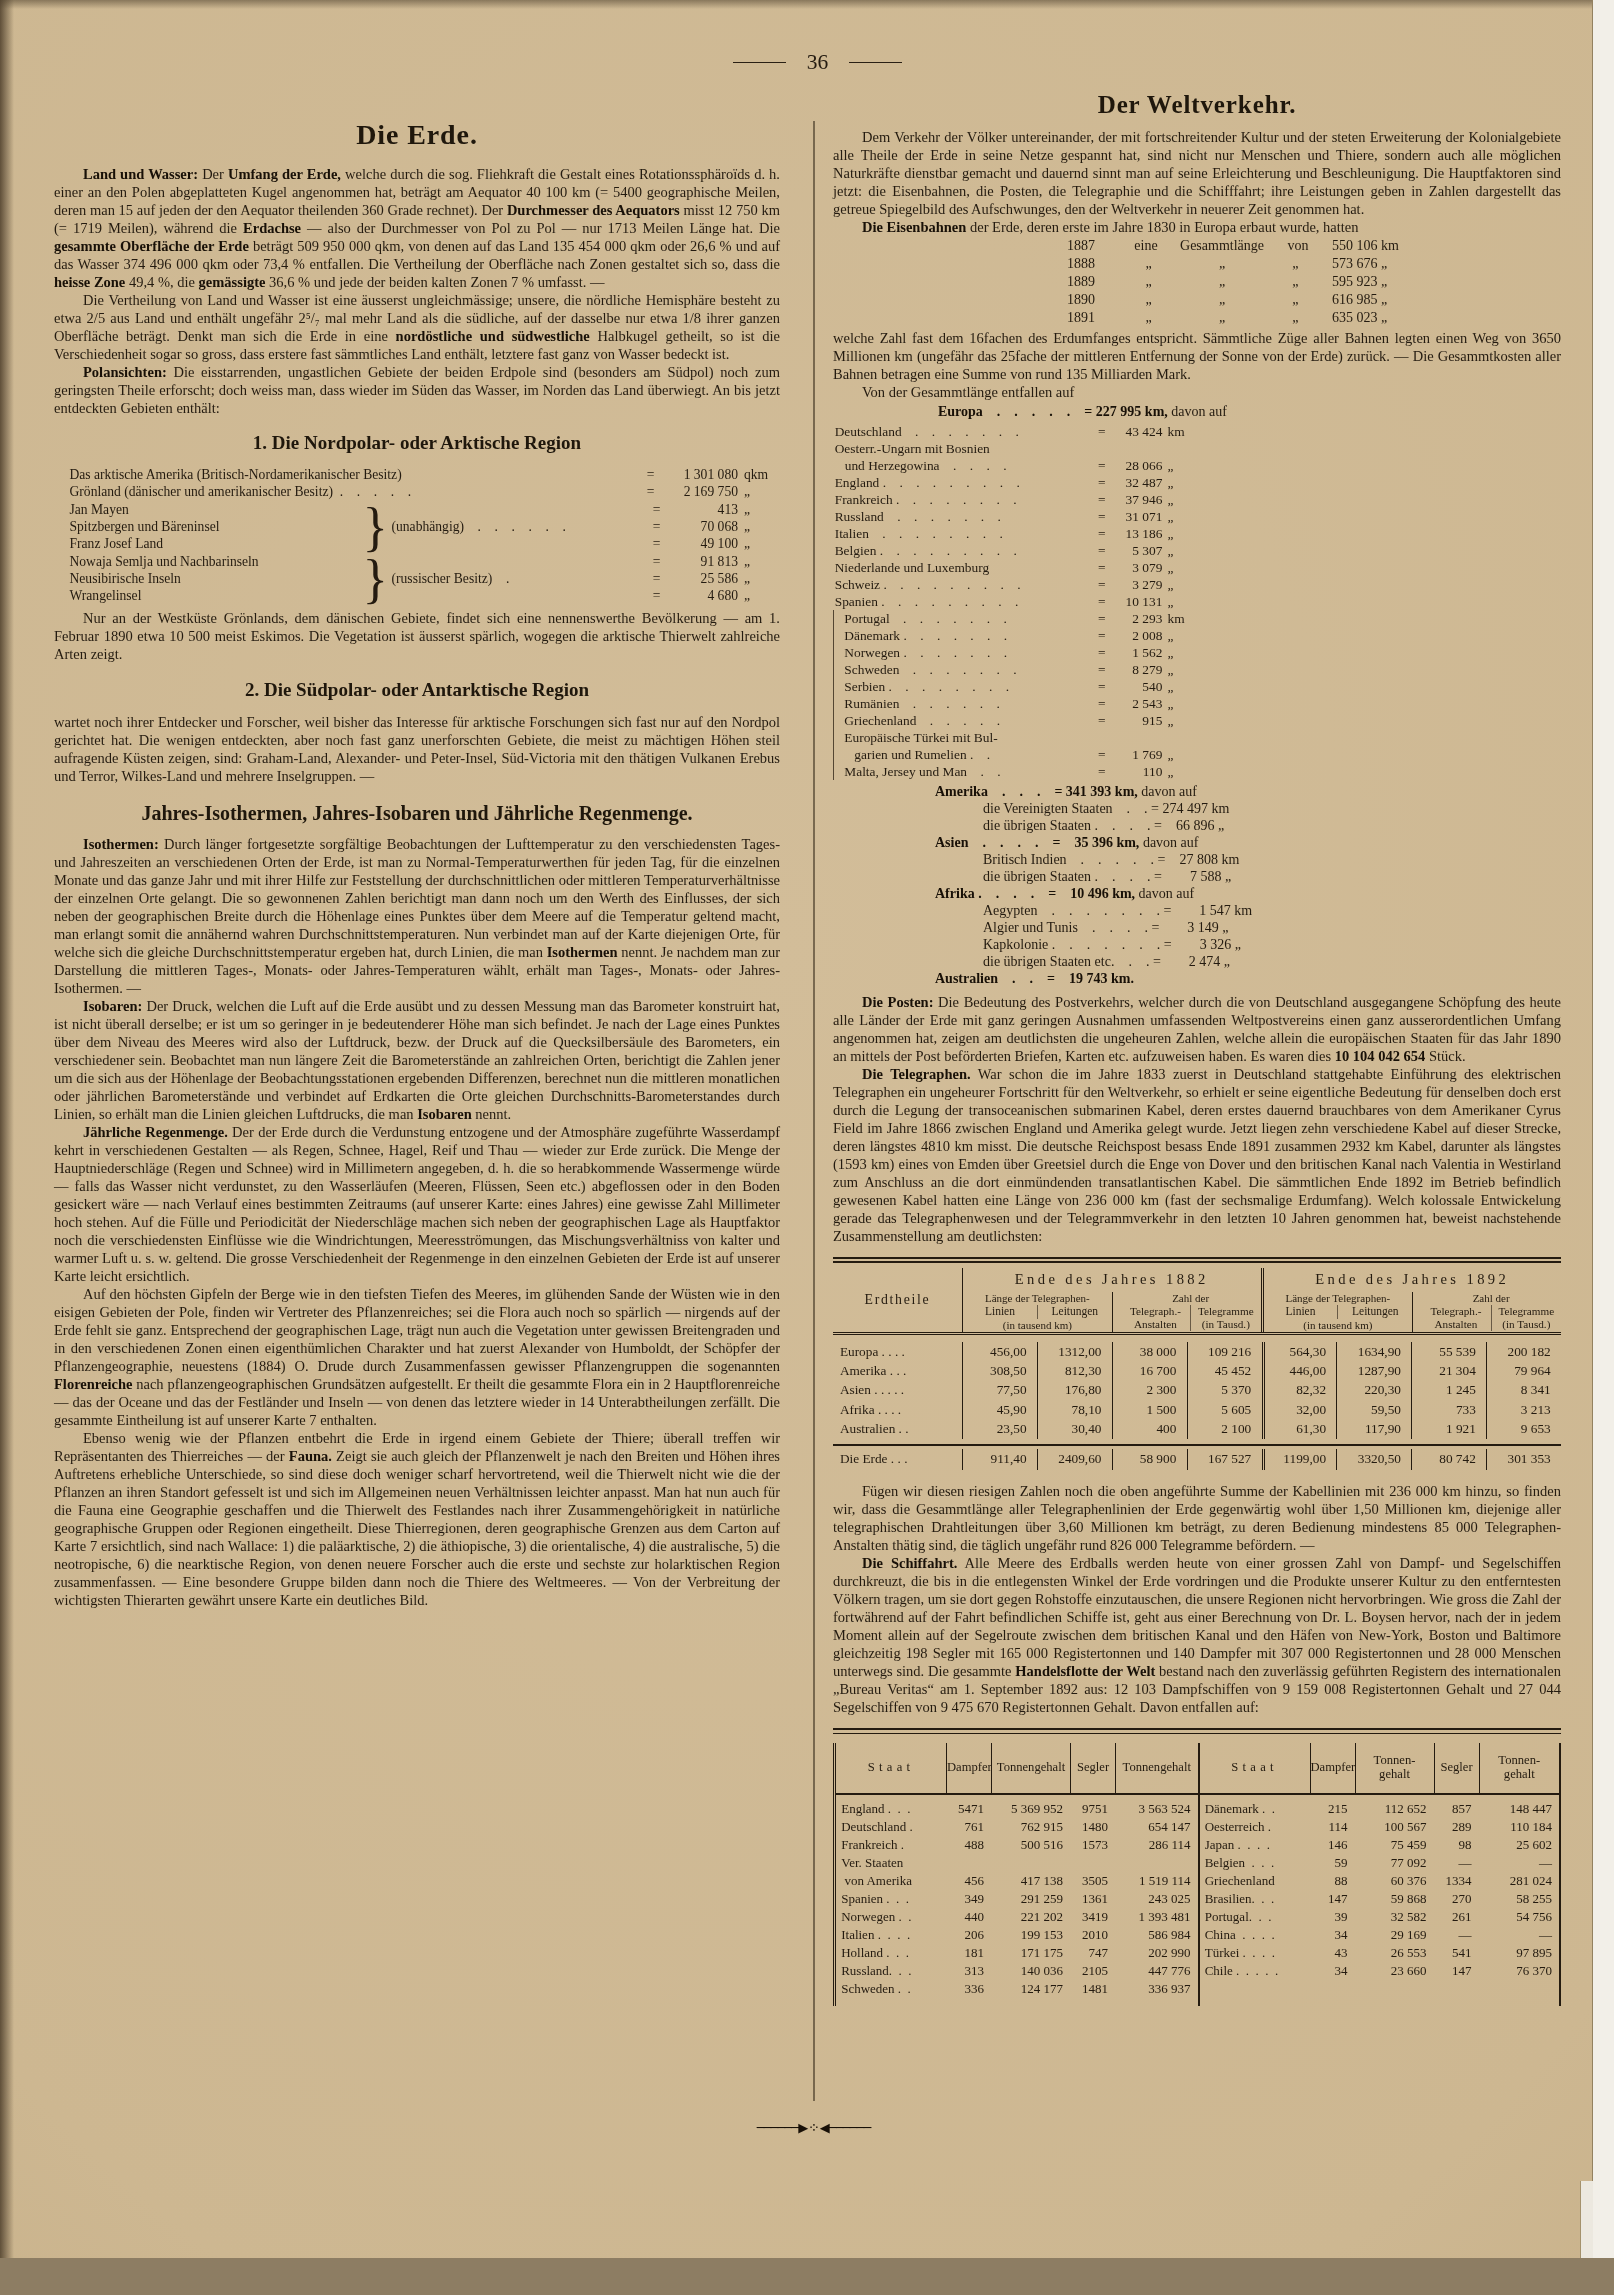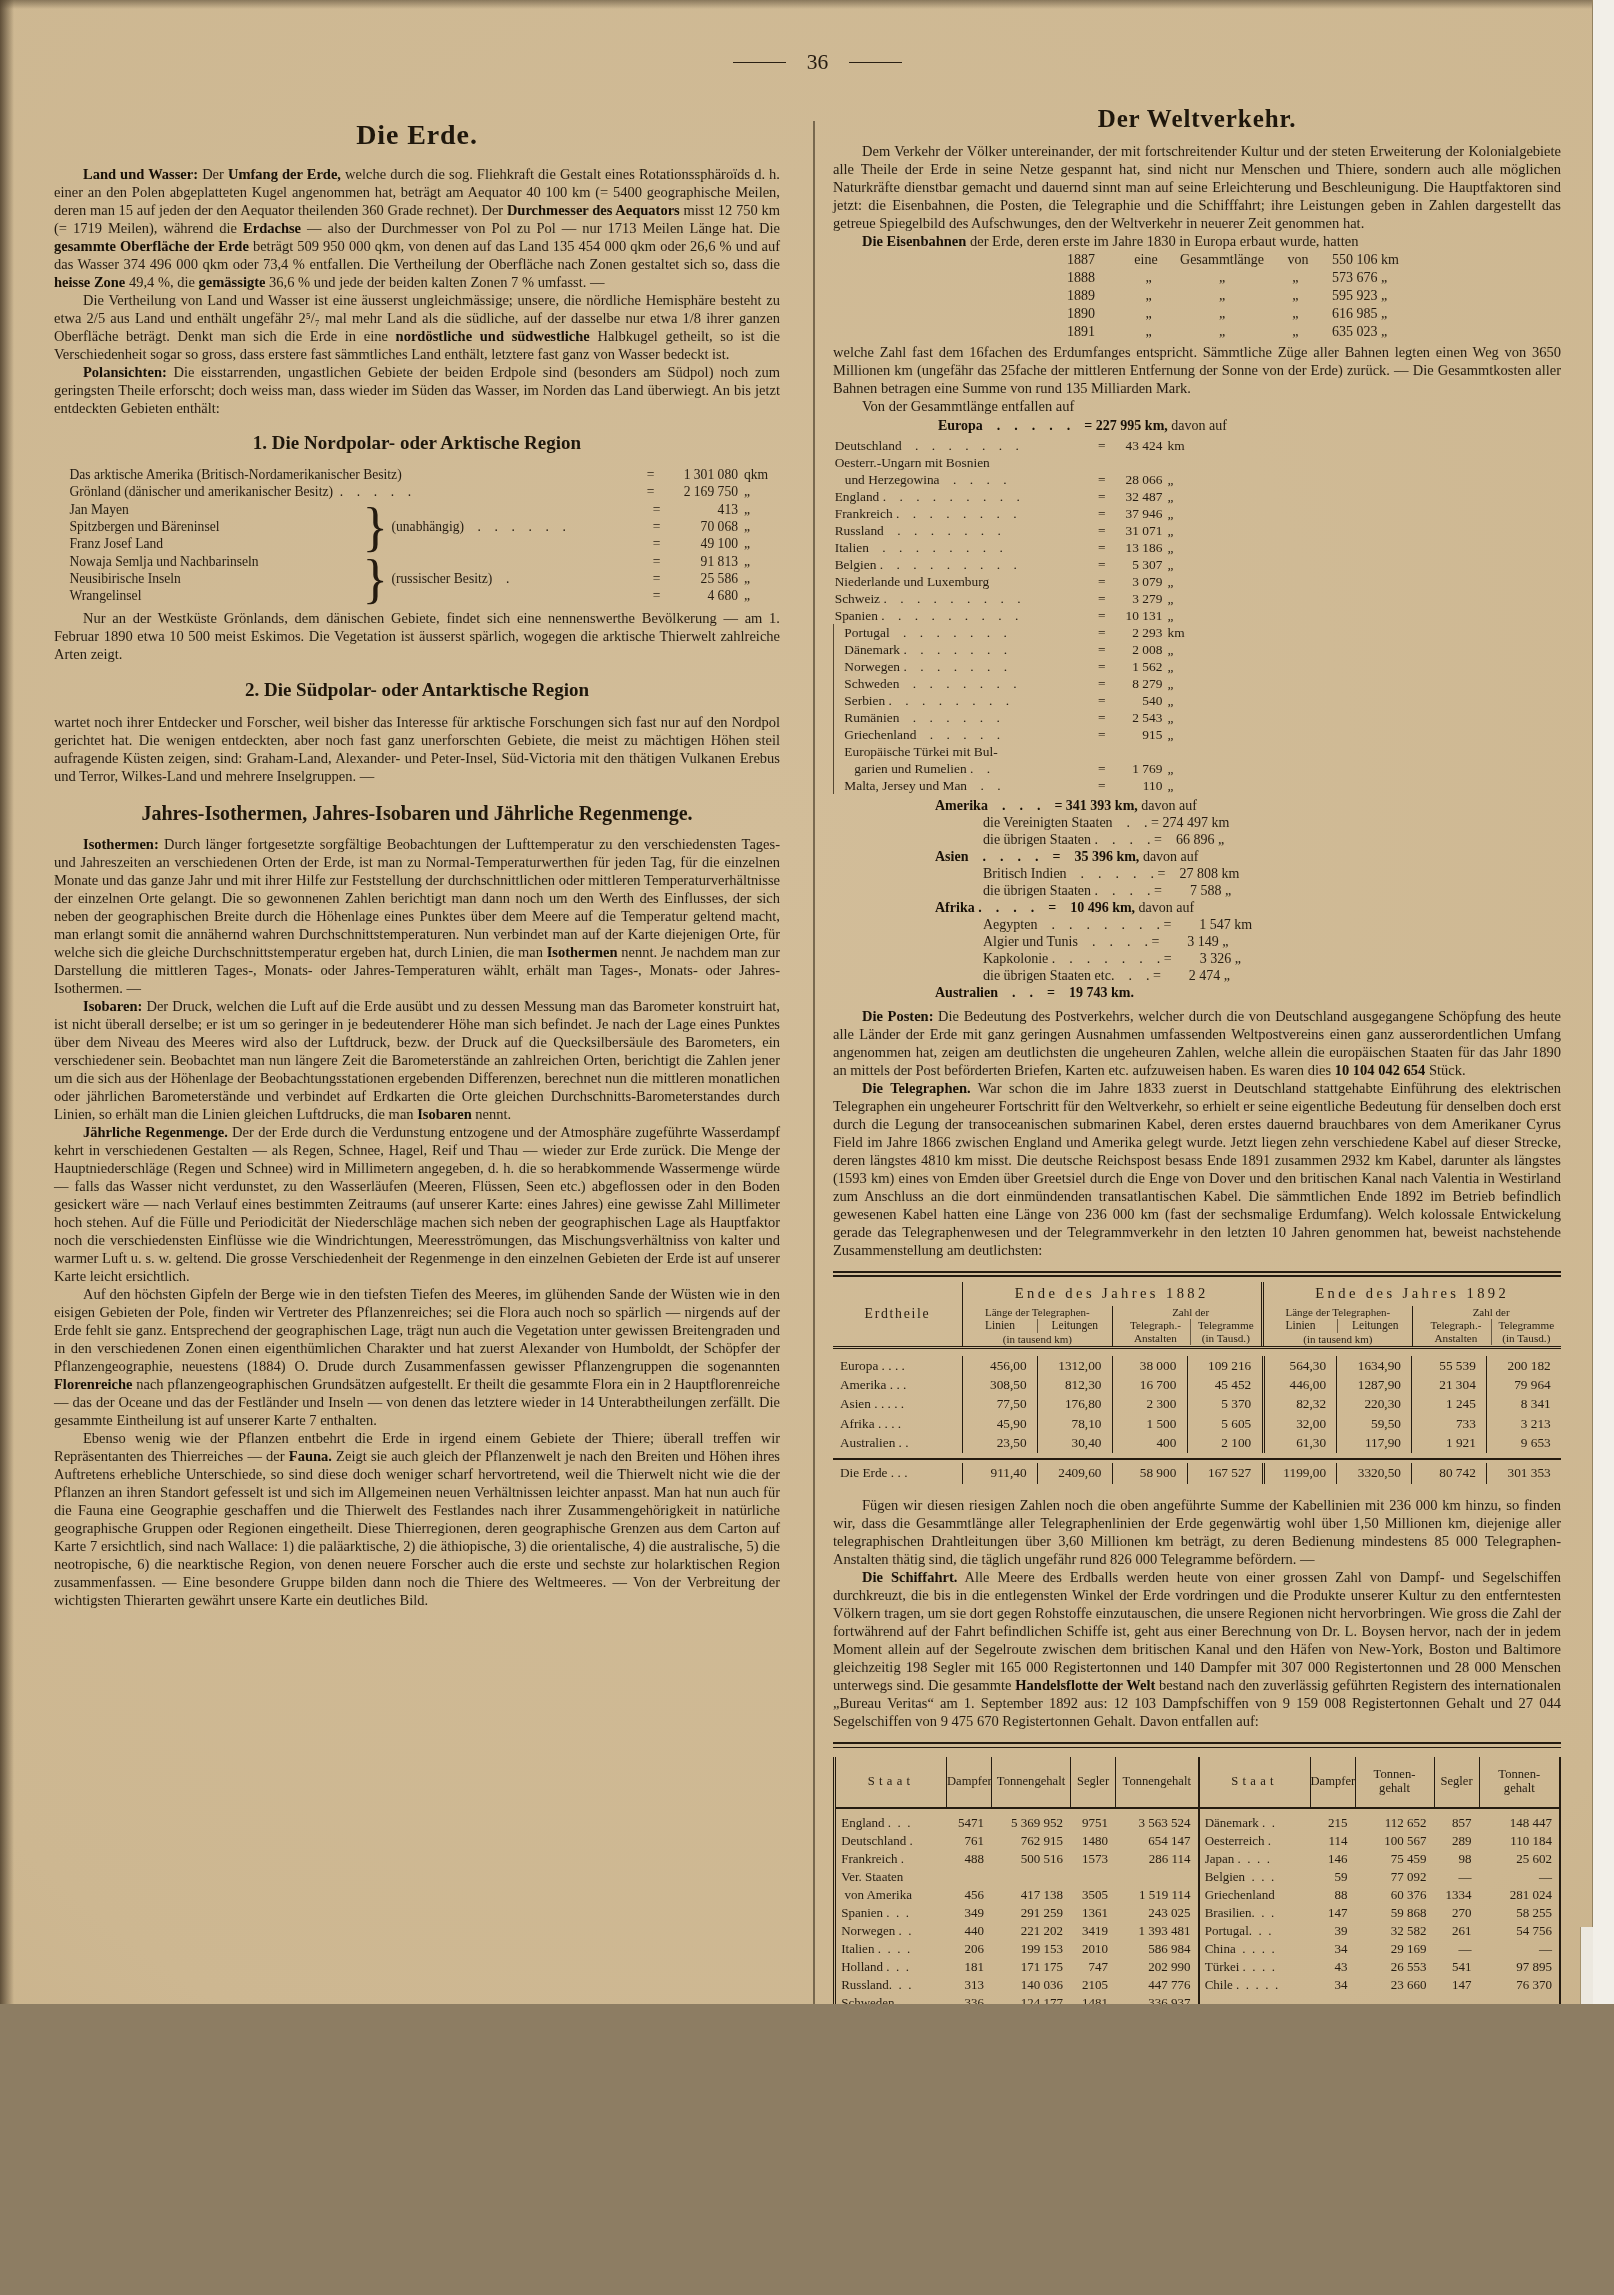--- a/index.html
+++ b/index.html
@@ -1,32 +1,32 @@
 <!DOCTYPE html>
 <html style="font-size:13.8px"><head>
 <meta charset="utf-8">
 <style>
   html,body{margin:0;padding:0;}
   body{background:#8d7d63;}
-  .page{position:relative;width:1614px;height:2004px;margin:0 auto;overflow:hidden;
+  .page{position:relative;width:1614px;height:2258px;margin:0 auto;overflow:hidden;
         background:radial-gradient(ellipse 130% 120% at 48% 42%, #d2bd99 0%, #cdb791 55%, #c3ab83 82%, #b29972 100%);
         color:#241b10;font-family:"Liberation Serif","DejaVu Serif",serif;text-decoration:underline;}
   .edge-left{position:absolute;left:0;top:0;width:13.8px;height:100%;
         background:linear-gradient(90deg,#5f4f39,rgba(95,79,57,0));}
   .edge-top{position:absolute;left:0;top:0;width:100%;height:8.6px;
         background:linear-gradient(180deg,rgba(80,66,46,.55),rgba(80,66,46,0));}
   .scan-right{position:absolute;right:0;top:0;width:20.7px;height:100%;background:#f2efe8;border-left:1.7px solid #93815f;}
   .scan-corner{position:absolute;right:20.7px;bottom:0;width:12px;height:77px;background:#ece8df;border-left:0.9px solid #a4916c;}
 
   .pghead{position:absolute;left:697px;top:50px;width:241px;display:flex;align-items:center;justify-content:center;gap:20.7px;font-size:21.5px;}
   .pgdash{display:inline-block;width:53px;height:1.7px;background:#2a2014;}
 
   .col{position:absolute;}
   .col-left{left:54px;top:119px;width:726px;}
-  .col-right{left:833px;top:105px;width:728px;}
+  .col-right{left:833px;top:91px;width:728px;}
   .divider{position:absolute;left:813px;top:121px;width:1.7px;height:1980px;background:rgba(48,36,20,.55);}
 
   h1,h2{margin:0;text-align:center;font-weight:bold;color:#1f170c;}
   .t-main{font-size:28px;letter-spacing:0.9px;margin-bottom:13.8px;}
   .t-welt{font-size:25px;letter-spacing:0.9px;margin-bottom:8.6px;}
   .t-sec{font-size:19px;margin:15.5px 0 12px 0;}
   .t-iso{font-size:20px;margin:17px 0 10.3px 0;}
 
   p{margin:0;font-size:14.5px;line-height:18px;text-align:justify;}
   p.ind{text-indent:29px;}

